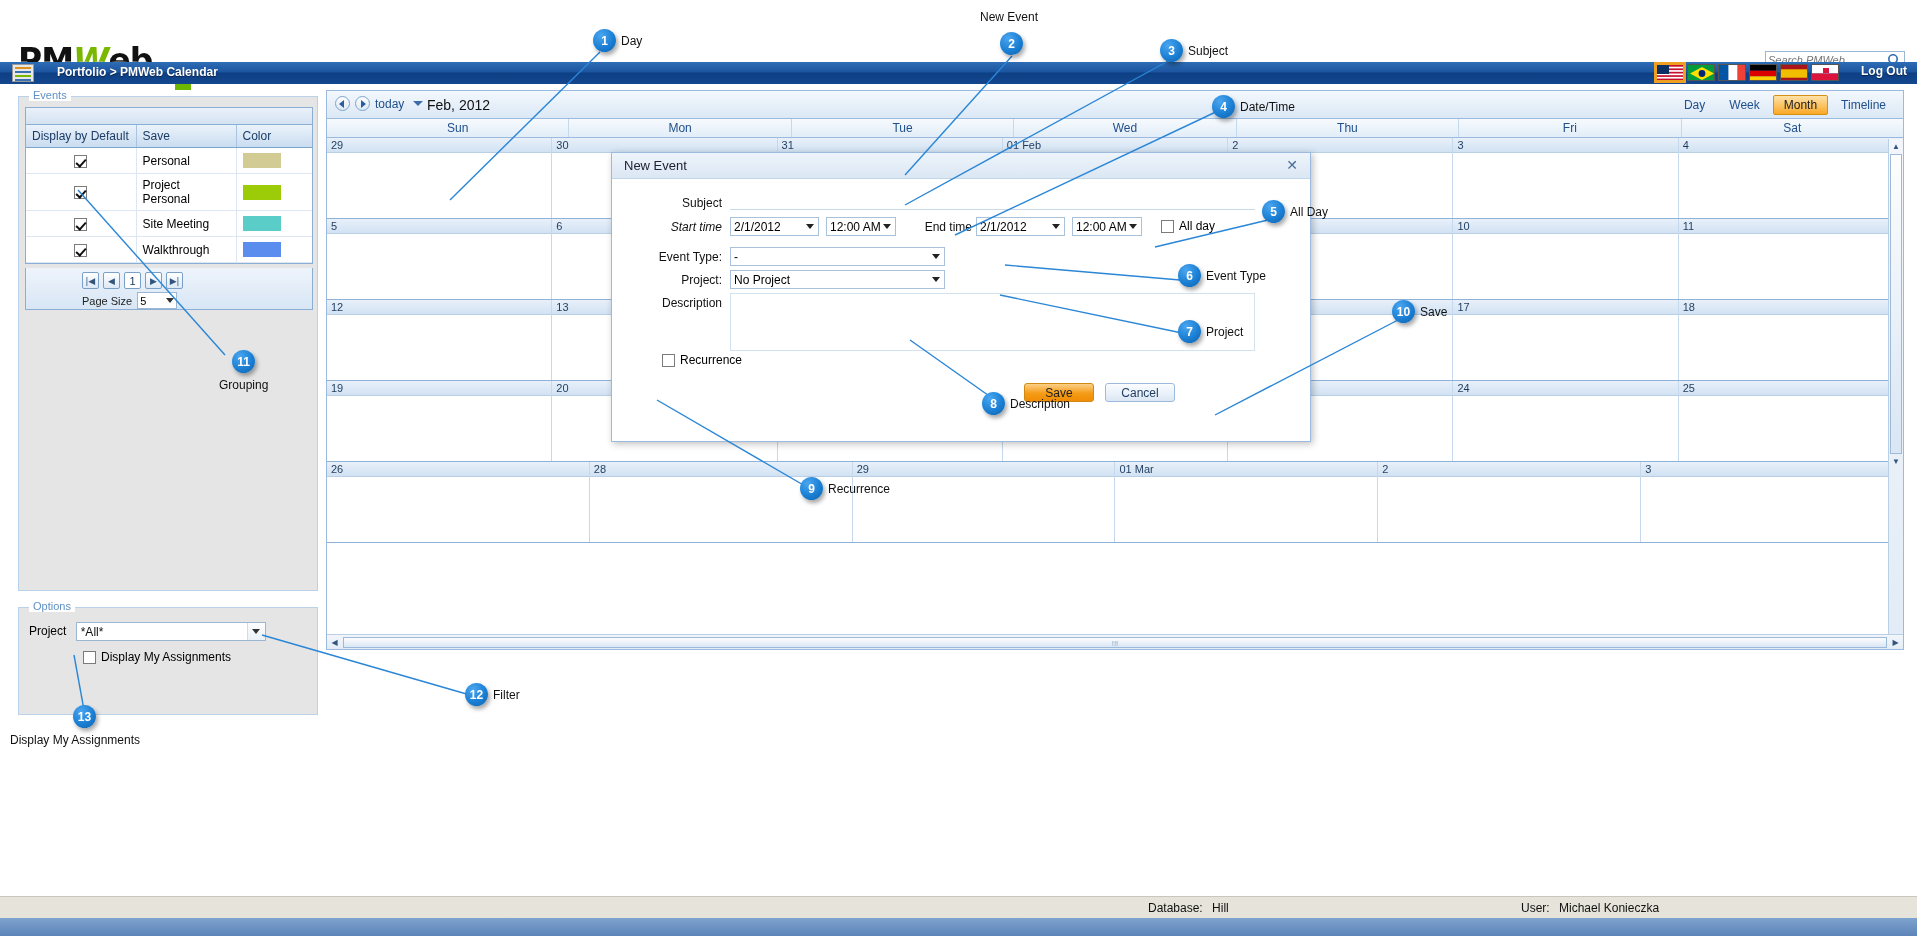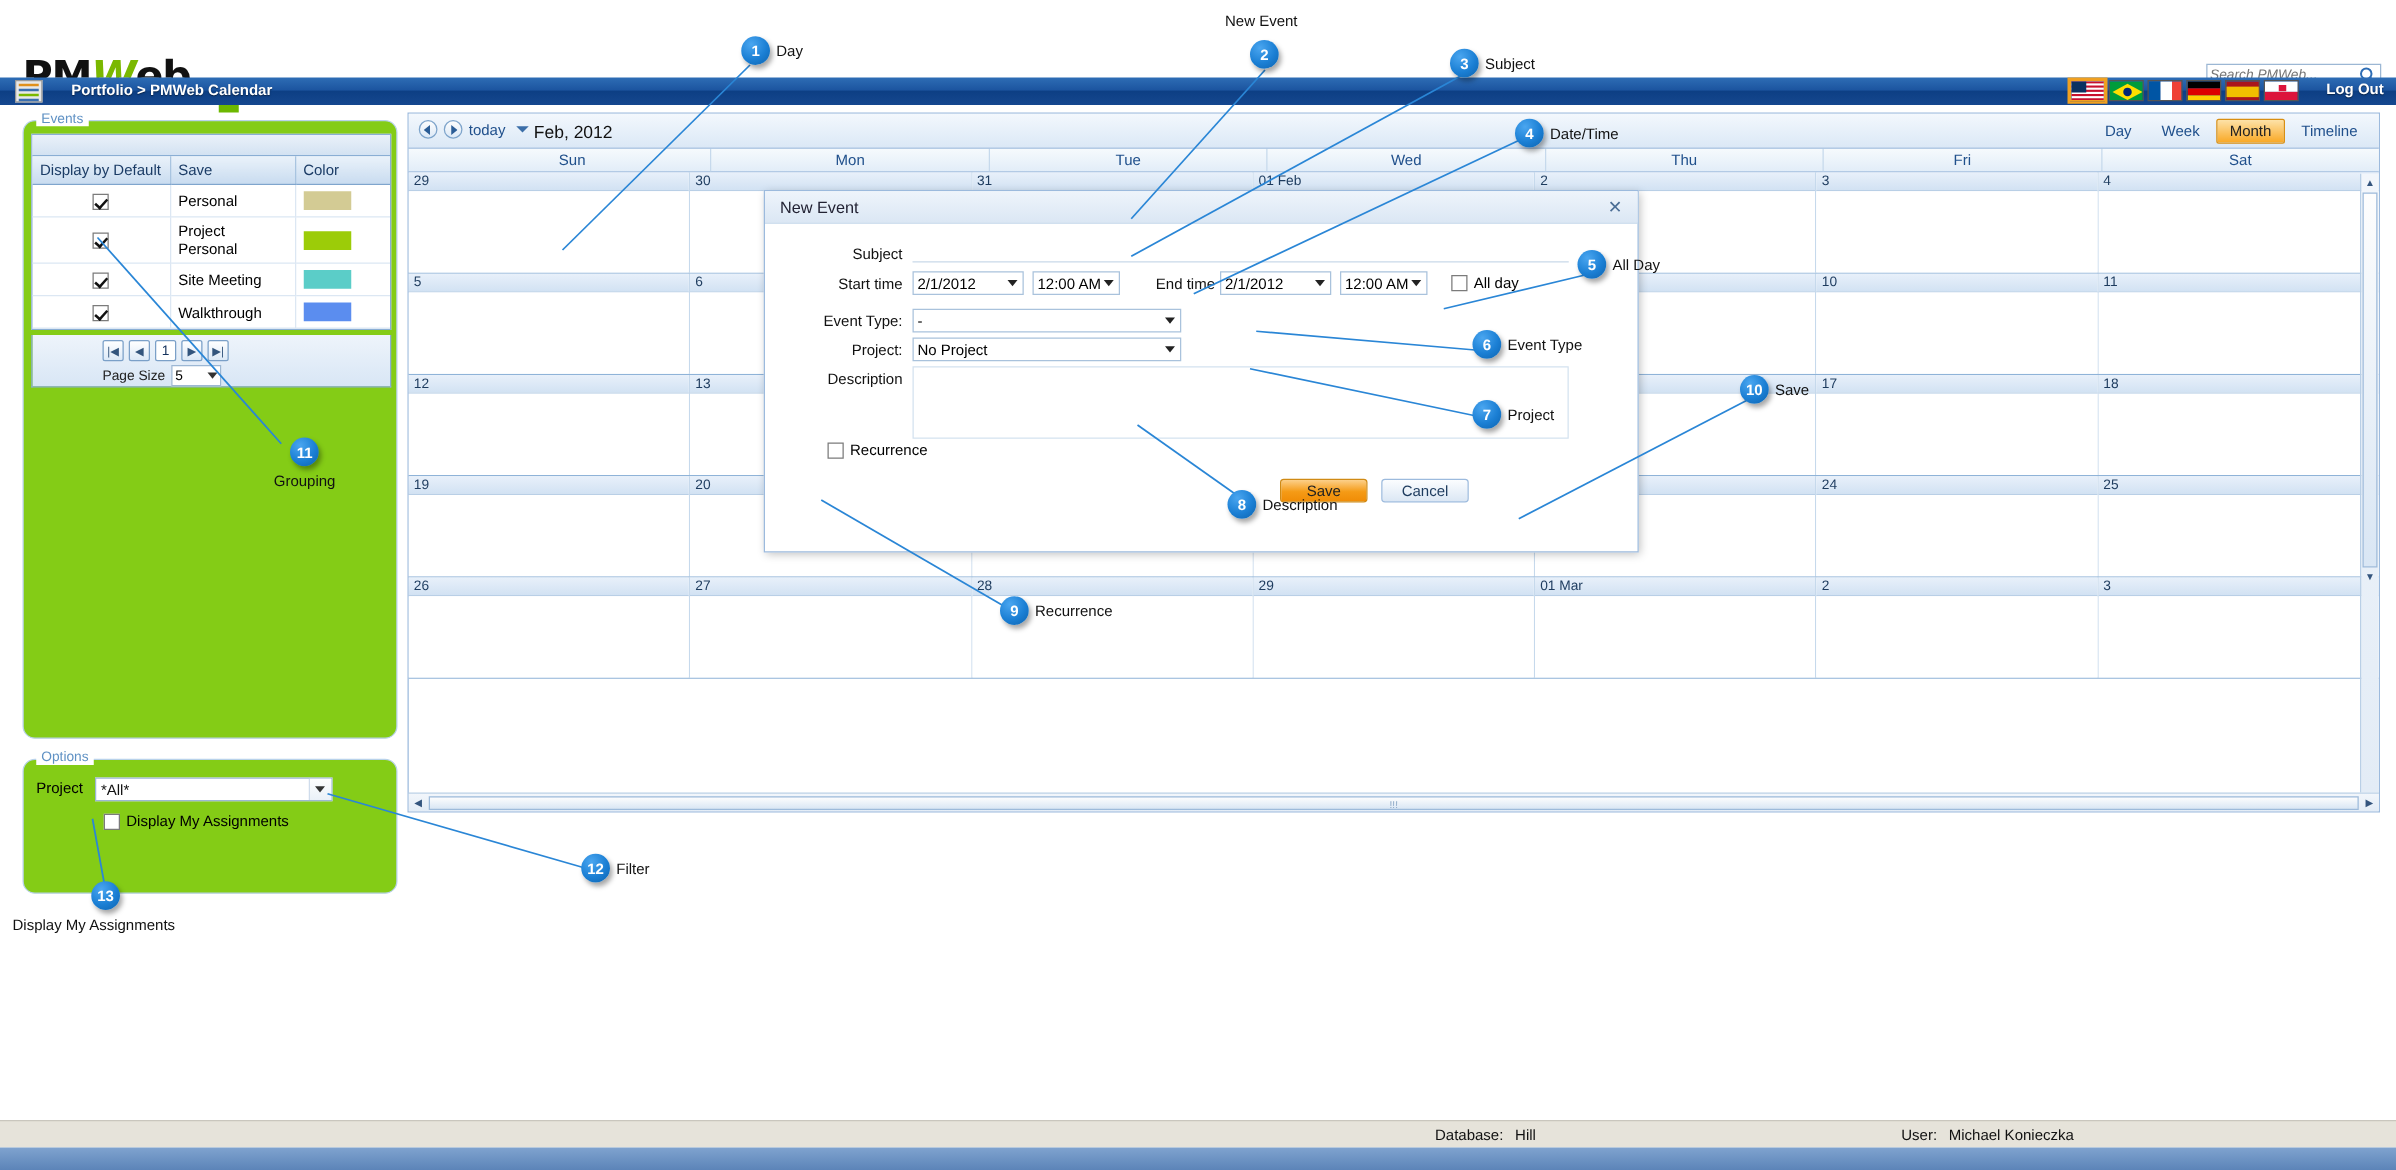--- a/index.html
+++ b/index.html
@@ -39,21 +39,21 @@
   .hamburger i.g { background:#7ab800; }
   .breadcrumb { position:absolute; left:57px; top:65px; color:#fff; font-weight:bold; font-size:12px;
                 text-shadow:0 1px 1px rgba(0,0,0,.5); }
 
   .flags { position:absolute; right:78px; top:64px; height:17px; display:flex; gap:3px; }
   .flag { width:28px; height:17px; border:1px solid #555; position:relative; overflow:hidden; }
   .flag.active { outline:2px solid #f0a020; outline-offset:0; border-color:#f0a020; }
   .logout { position:absolute; right:10px; top:64px; color:#fff; font-weight:bold; font-size:12px; text-shadow:0 1px 1px rgba(0,0,0,.5); }
 
   
-  .fieldset { position:absolute; border:1px solid #b9d2ea; background:#84cc16; border-radius:10px; }
+  .fieldset { position:absolute; border:1px solid #b9d2ea; background:#e5e5e5; border-radius:0; }
   .fieldset > .legend { position:absolute; top:-8px; left:10px; background:#fff; padding:0 4px; color:#5f91c4; font-size:11px; }
 
   .events-panel { left:18px; top:96px; width:300px; height:495px; }
   .grid { position:absolute; left:6px; top:10px; width:288px; border:1px solid #8aaed4; background:#fff; }
   .grid-toolbar { height:17px; background:linear-gradient(to bottom,#eaf1f9,#d3e2f2); border-bottom:1px solid #8aaed4; }
   table.evt { width:100%; border-collapse:collapse; font-size:12px; }
   table.evt th { background:linear-gradient(to bottom,#eaf2fa,#c9dcf0); color:#1b3c66; font-weight:normal;
                  text-align:left; padding:4px 6px; border-right:1px solid #a8c4e0; border-bottom:1px solid #7fa5cd; height:22px; }
   table.evt td { padding:4px 6px; border-right:1px solid #dce7f3; border-bottom:1px solid #dce7f3; height:26px; vertical-align:middle; }
   table.evt tr td:last-child, table.evt tr th:last-child { border-right:0; }
@@ -469,24 +469,20 @@
             <div class="daynum">25</div>
             <div class="dayBody" style="height:65px;background:#fff"></div>
           </div>
       </div>
       <div class="week">
         <div class="daycell">
             <div class="daynum">26</div>
             <div class="dayBody" style="height:65px;background:#fff"></div>
           </div>
         <div class="daycell">
-            <div class="daynum">27</div>
-            <div class="dayBody" style="height:65px;background:#fff"></div>
-          </div>
-        <div class="daycell">
             <div class="daynum">28</div>
             <div class="dayBody" style="height:65px;background:#fff"></div>
           </div>
         <div class="daycell">
             <div class="daynum">29</div>
             <div class="dayBody" style="height:65px;background:#fff"></div>
           </div>
         <div class="daycell">
             <div class="daynum">01 Mar</div>
             <div class="dayBody" style="height:65px;background:#fff"></div>
@@ -538,21 +534,21 @@
   <div class="dialog">
     <div class="dlg-title">
       <span class="t">New Event</span>
       <span class="dlg-close">✕</span>
     </div>
     <div class="dlg-body">
 
       <span class="fld-label" style="left:10px; top:17px; width:100px;">Subject</span>
       <input class="txt-underline" style="left: 118px; top: 14px; width: 525px;" type="text" value="">
 
-      <span class="fld-label" style="left:10px; top:41px; width:100px;">Start time</span>
+      <span class="fld-label" style="left:10px; top:41px; width:100px;font-style:italic;">Start time</span>
       <span class="txtbox" style="left:118px; top:38px; width:89px;">
         <span>2/1/2012</span>
         <span class="dd">
             <i></i>
           </span>
       </span>
       <span class="txtbox" style="left:214px; top:38px; width:70px;">
         <span>12:00 AM</span>
         <span class="dd">
             <i></i>

